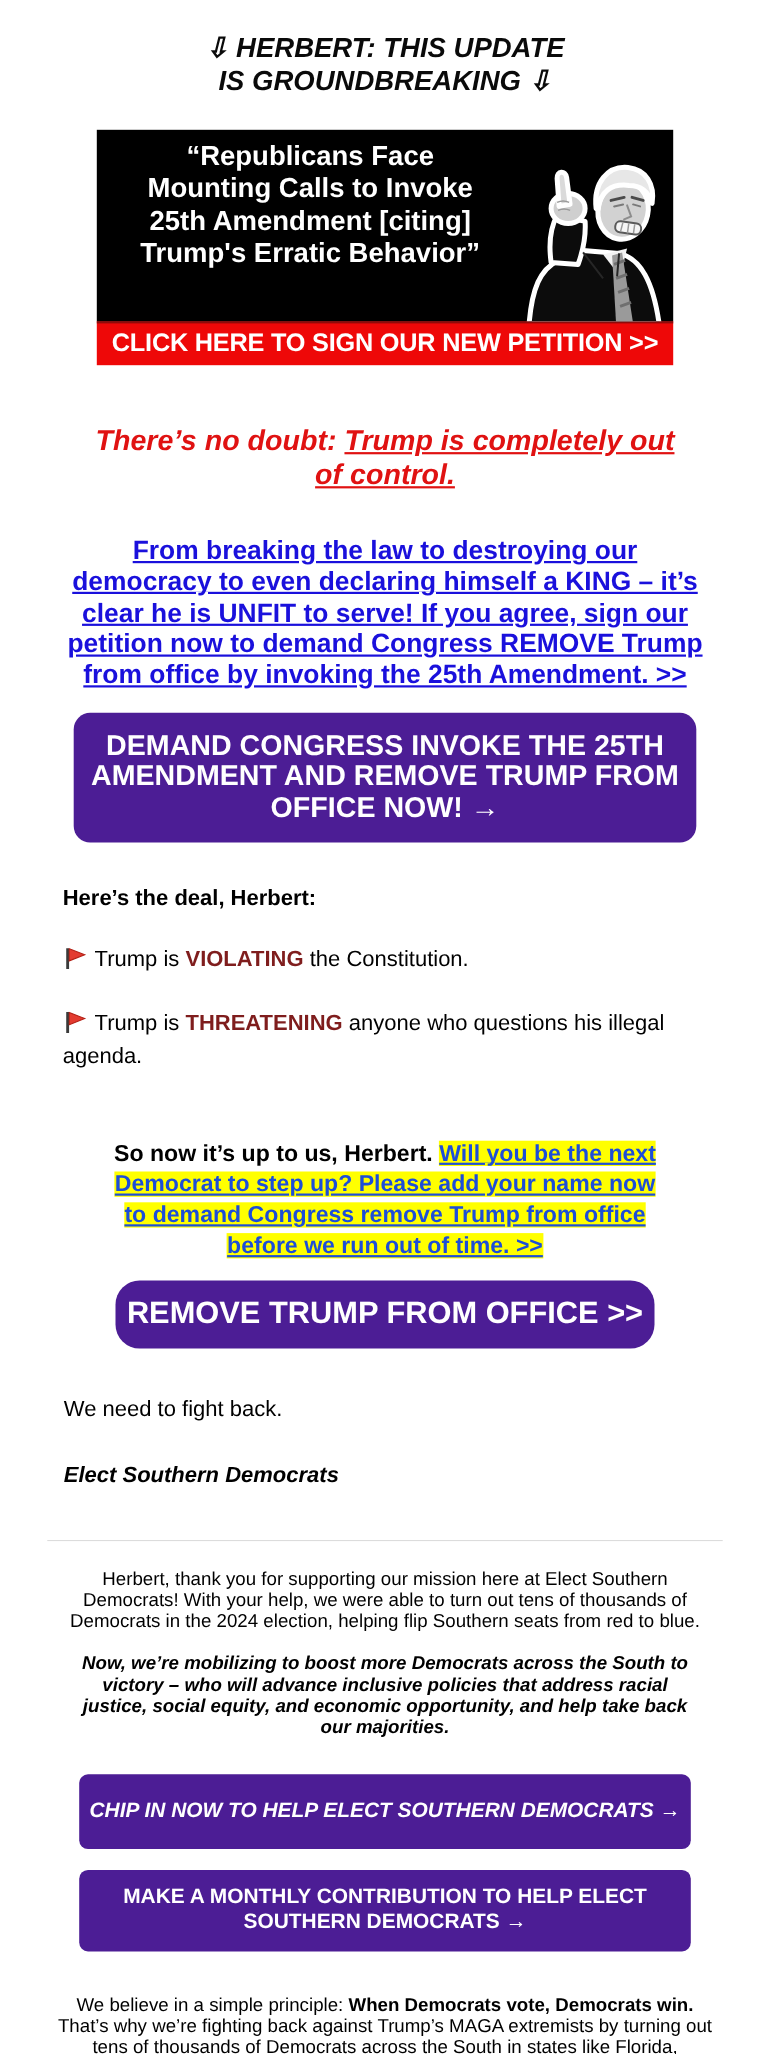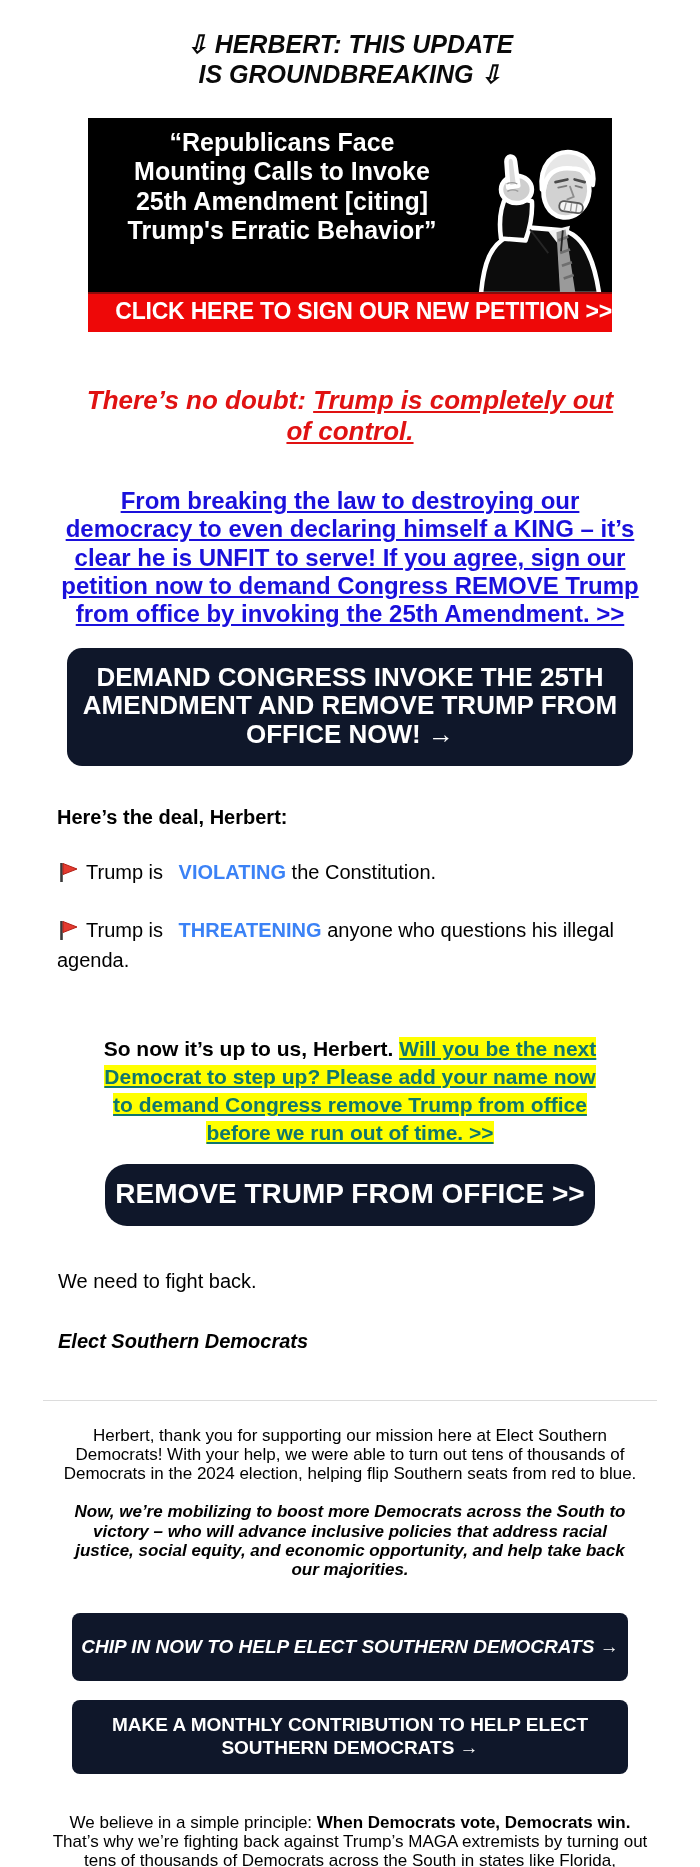--- a/index.html
+++ b/index.html
@@ -43,21 +43,21 @@
     text-align: center;
   }
   .banner-trump { position: absolute; right: 2px; bottom: -2px; width: 158px; height: 150px; }
   .banner-cta {
     background: #ee0808;
     border-top: 2px solid #8f0a0a;
     color: #fff;
     font-weight: bold;
     font-size: 23px;
     letter-spacing: -0.2px;
-    text-align: right;
+    text-align: center;
     padding: 4px 0 7px;
   }
 
   
   .lead {
     margin: 21px auto 0;
     width: 540px;
     text-align: center;
     color: #e01212;
     font-weight: bold;
@@ -74,21 +74,21 @@
     font-weight: bold;
     font-size: 24px;
     line-height: 1.18;
     text-decoration: underline;
     cursor: pointer;
   }
 
   
   .btn {
     display: block;
-    background: #0f172a;
+    background: #4c1d95;
     color: #fff;
     font-weight: bold;
     text-align: center;
     text-decoration: none;
     cursor: pointer;
   }
   .btn-demand {
     width: 566px;
     margin: 19px auto 0;
     border-radius: 15px;
@@ -118,34 +118,34 @@
     font-size: 19px;
     line-height: 1.22;
     padding: 13px 0 15px;
   }
 
   
   .deal { padding: 0 57px; font-size: 20px; }
   .deal-heading { margin: 40px 0 0; font-weight: bold; }
   .bullet { margin: 28px 0 0; line-height: 1.5; }
   .flag { display: inline-block; width: 22px; height: 22px; vertical-align: -4px; margin-right: 7px; }
-  .em-red { color: #3b82f6; font-weight: bold; margin-left: 10px; }
+  .em-red { color: #7f1d1d; font-weight: bold; }
 
   
   .urgency {
     margin: 33px auto 0;
     width: 620px;
     text-align: center;
     font-weight: bold;
     font-size: 21px;
     line-height: 1.33;
     color: #000;
   }
   .urgency a.hl {
-    color: #0f766e;
+    color: #1d4ed8;
     background: #ffff00;
     text-decoration: underline;
     cursor: pointer;
   }
 
   .closing-line { margin: 44px 0 0; padding: 0 58px; font-size: 20px; }
   .signature { margin: 37px 0 0; padding: 0 58px; font-size: 20px; font-weight: bold; font-style: italic; }
 
   .divider { border: none; border-top: 1px solid #dcdcdc; margin: 47px 43px 0; }
 

